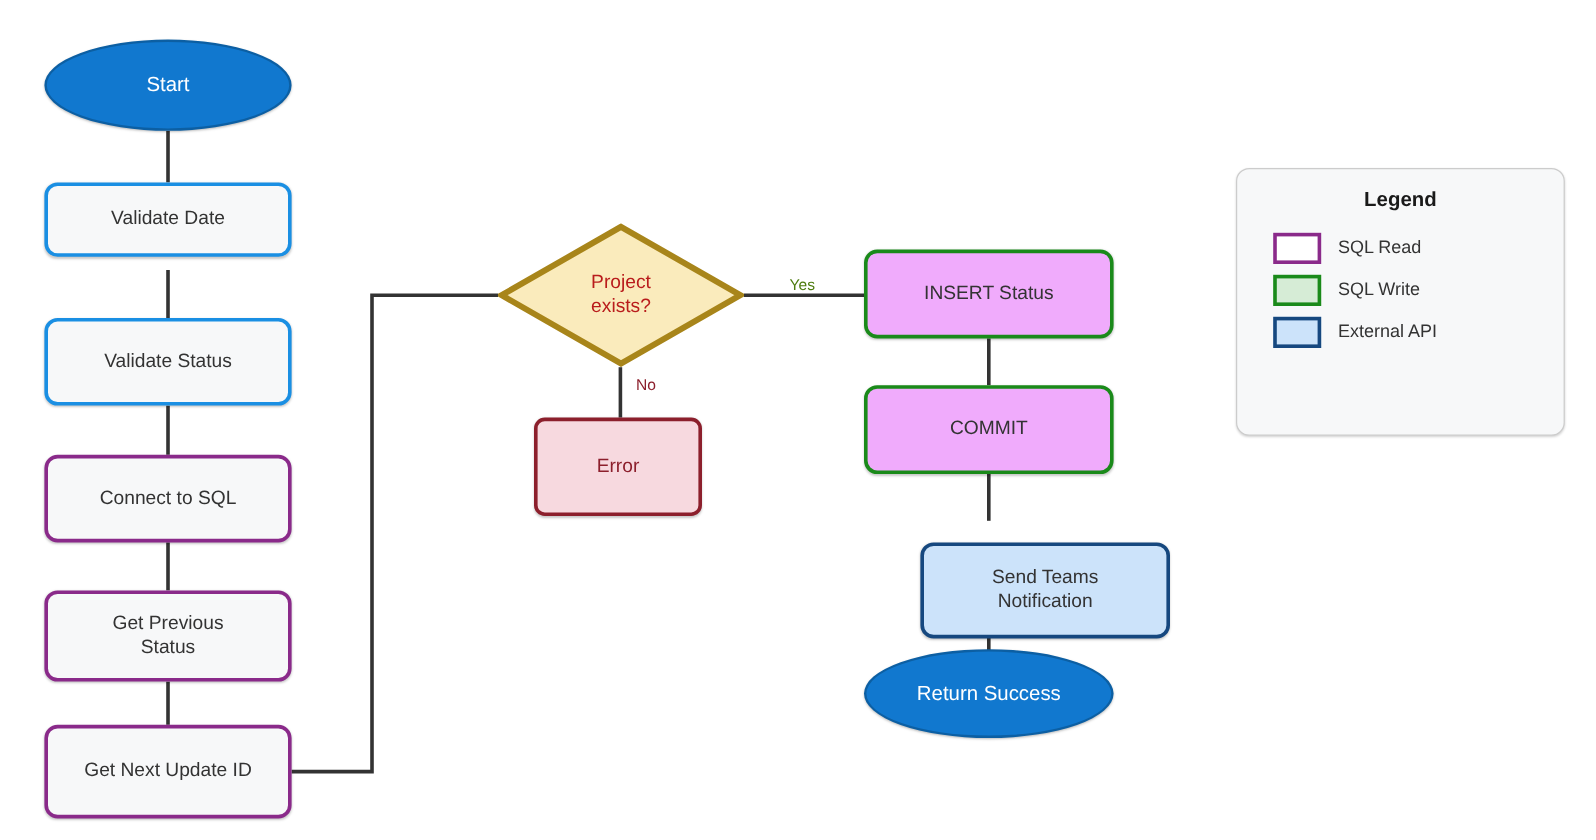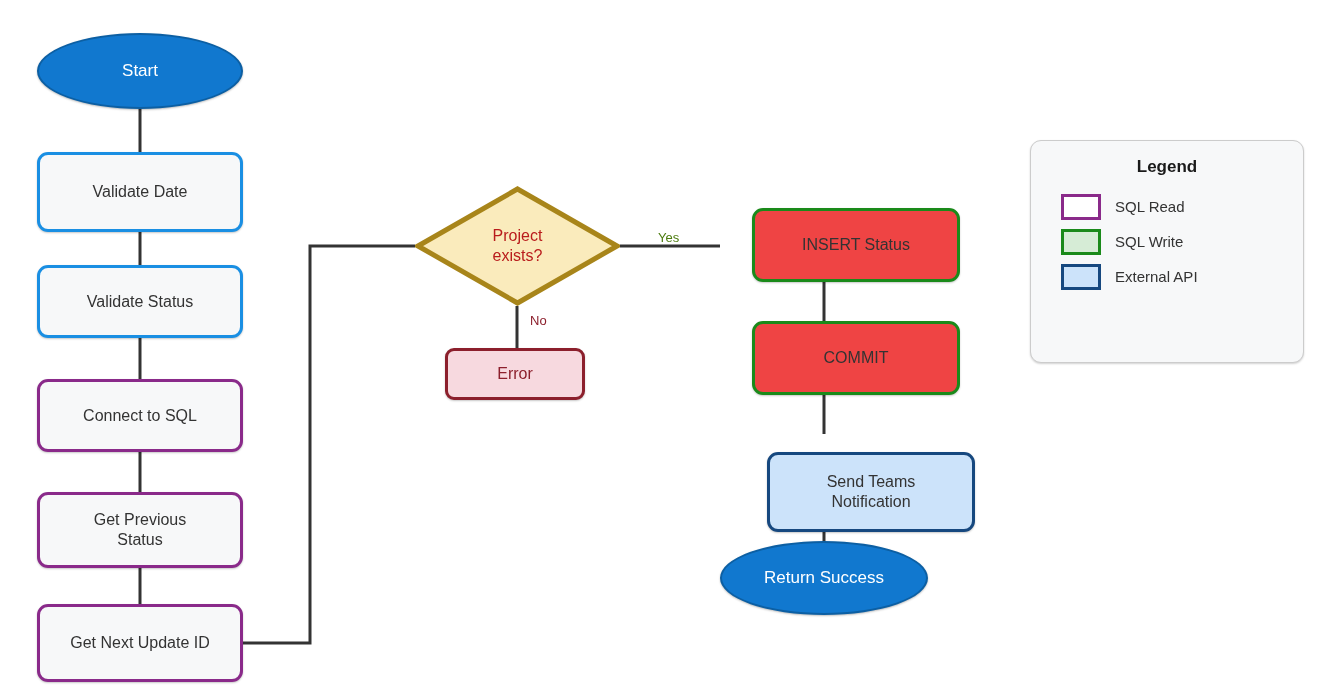--- a/index.html
+++ b/index.html
@@ -57,21 +57,21 @@
 
   
   .n-process {
     border-radius: 11px;
     background: #f7f8f9;
     border: 3px solid #888;
     box-shadow: 0 1px 2px rgba(0,0,0,0.22);
   }
   .n-validation { border-color: #1a8fe3; background: #f7f8f9; }
   .n-sqlread    { border-color: #8a2a8a; background: #f7f8f9; }
-  .n-sqlwrite   { border-color: #1a8a1a; background: #ef4444; margin-left: 32px; }
+  .n-sqlwrite   { border-color: #1a8a1a; background: #f0abfc; }
   .n-api        { border-color: #16487f; background: #cce3fa; }
   .n-error      { border-color: #8c1f2c; background: #f7d9df; color: #8c1f2c; border-radius: 9px; }
 
   
   .n-decision {
     background: transparent;
     border: none;
     box-shadow: none;
   }
   .n-decision .dia-shape {
@@ -155,21 +155,21 @@
       <path d="M 517 306 L 517 348" fill="none" stroke="#333333" stroke-width="3" stroke-linecap="butt" stroke-linejoin="miter"></path>
       <path d="M 824 282 L 824 321" fill="none" stroke="#333333" stroke-width="3" stroke-linecap="butt" stroke-linejoin="miter"></path>
       <path d="M 824 395 L 824 434" fill="none" stroke="#333333" stroke-width="3" stroke-linecap="butt" stroke-linejoin="miter"></path>
       <path d="M 824 510 L 824 555" fill="none" stroke="#333333" stroke-width="3" stroke-linecap="butt" stroke-linejoin="miter"></path>
     </svg>
 
   <div id="node-layer">
       <div class="node n-terminator" style="left: 37px; top: 33px; width: 206px; height: 76px;">
         <span class="lbl">Start</span>
       </div>
-      <div class="node n-process n-validation" style="left: 37px; top: 152px; width: 206px; height: 80px;">
+      <div class="node n-process n-validation" style="left: 37px; top: 152px; width: 206px; height: 62px;">
         <span class="lbl">Validate Date</span>
       </div>
       <div class="node n-process n-validation" style="left: 37px; top: 265px; width: 206px; height: 73px;">
         <span class="lbl">Validate Status</span>
       </div>
       <div class="node n-process n-sqlread" style="left: 37px; top: 379px; width: 206px; height: 73px;">
         <span class="lbl">Connect to SQL</span>
       </div>
       <div class="node n-process n-sqlread" style="left: 37px; top: 492px; width: 206px; height: 76px;">
         <span class="lbl">Get Previous
@@ -178,21 +178,21 @@
       <div class="node n-process n-sqlread" style="left: 37px; top: 604px; width: 206px; height: 78px;">
         <span class="lbl">Get Next Update ID</span>
       </div>
       <div class="node n-decision" style="left: 415px; top: 186px; width: 205px; height: 120px;">
         <svg class="dia-shape" viewBox="0 0 205 120" preserveAspectRatio="none">
           <polygon points="102.5,3 202,60 102.5,117 3,60" fill="#faebbc" stroke="#a8851a" stroke-width="5" stroke-linejoin="miter"></polygon>
         </svg>
         <span class="lbl">Project
 exists?</span>
       </div>
-      <div class="node n-process n-error" style="left: 445px; top: 348px; width: 140px; height: 52px;">
+      <div class="node n-process n-error" style="left: 445px; top: 348px; width: 140px; height: 82px;">
         <span class="lbl">Error</span>
       </div>
       <div class="node n-process n-sqlwrite" style="left: 720px; top: 208px; width: 208px; height: 74px;">
         <span class="lbl">INSERT Status</span>
       </div>
       <div class="node n-process n-sqlwrite" style="left: 720px; top: 321px; width: 208px; height: 74px;">
         <span class="lbl">COMMIT</span>
       </div>
       <div class="node n-process n-api" style="left: 720px; top: 452px; width: 208px; height: 80px; margin-left: 47px;">
         <span class="lbl">Send Teams

